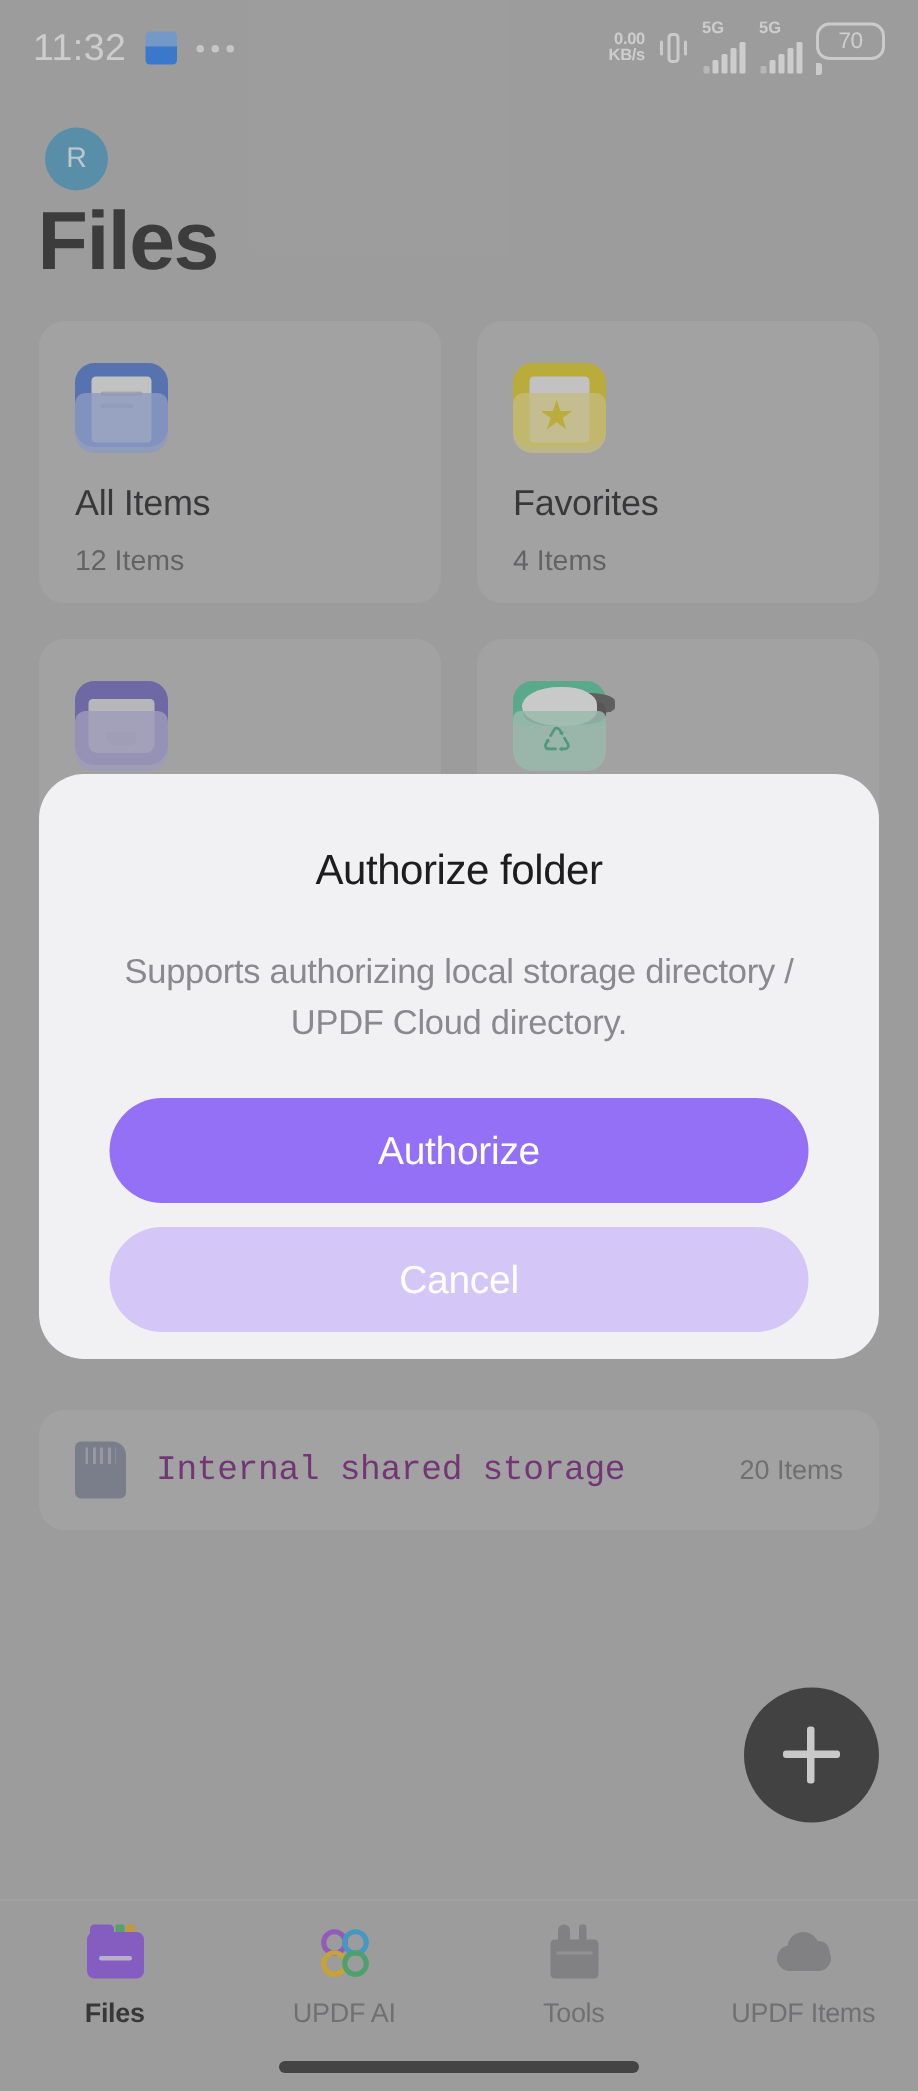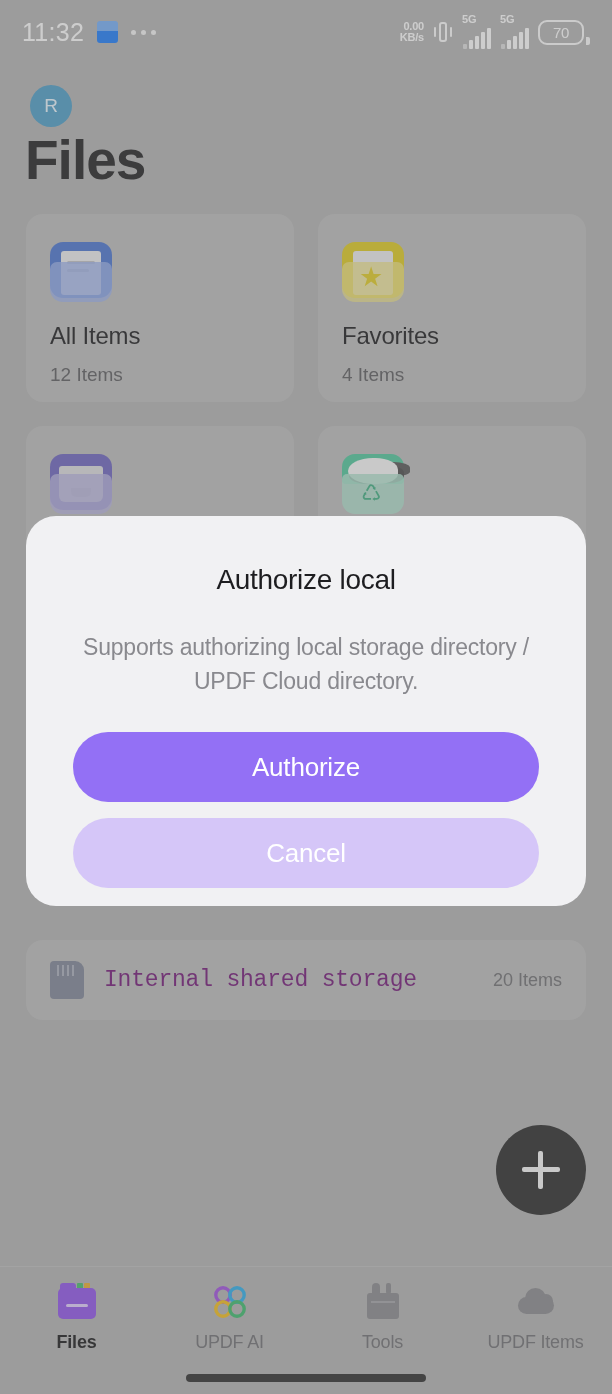--- a/index.html
+++ b/index.html
@@ -58,21 +58,21 @@
   .sig { display:flex; align-items:center; gap:2px; position:relative; padding-left:1px;text-decoration:underline; }
   .sig .g { font-size:11px; font-weight:700; color:#F2F2F2; position:absolute; top:-3px; left:0; }
   .bars { display:flex; align-items:flex-end; gap:2px; margin-top:12px; }
   .bars i { width:4px; background:#F2F2F2; display:block; border-radius:1px; }
   .bars i:nth-child(1){ height:5px; opacity:.55; }
   .bars i:nth-child(2){ height:9px; }
   .bars i:nth-child(3){ height:13px; }
   .bars i:nth-child(4){ height:17px; }
   .bars i:nth-child(5){ height:21px; }
 
-  .battery { display:flex; align-items:flex-end; gap:2px; }
+  .battery { display:flex; align-items:flex-start; gap:2px;flex-direction:column; }
   .battery .shell {
     width:46px; height:25px; border:2px solid #F0F0F0; border-radius:9px;
     display:flex; align-items:center; justify-content:center;
   }
   .battery .pct { font-size:15px; color:#F3F3F3; font-weight:400; letter-spacing:-.3px; }
   .battery .tip { width:4px; height:8px; background:#F0F0F0; border-radius:0 2px 2px 0; }
 
   
   #avatar {
     position:absolute; left:30px; top:85px;
@@ -449,17 +449,17 @@
     </div>
 
   </div>
 
   <div id="home-indicator"></div>
 </div>
 
 <div id="scrim"></div>
 
 <div id="dialog">
-  <div id="dialog-title">Authorize local</div>
+  <div id="dialog-title">Authorize folder</div>
   <div id="dialog-message">Supports authorizing local storage directory / UPDF Cloud directory.</div>
   <button id="btn-authorize" class="dlg-btn">Authorize</button>
   <button id="btn-cancel" class="dlg-btn">Cancel</button>
 </div>
 
 </body></html>

